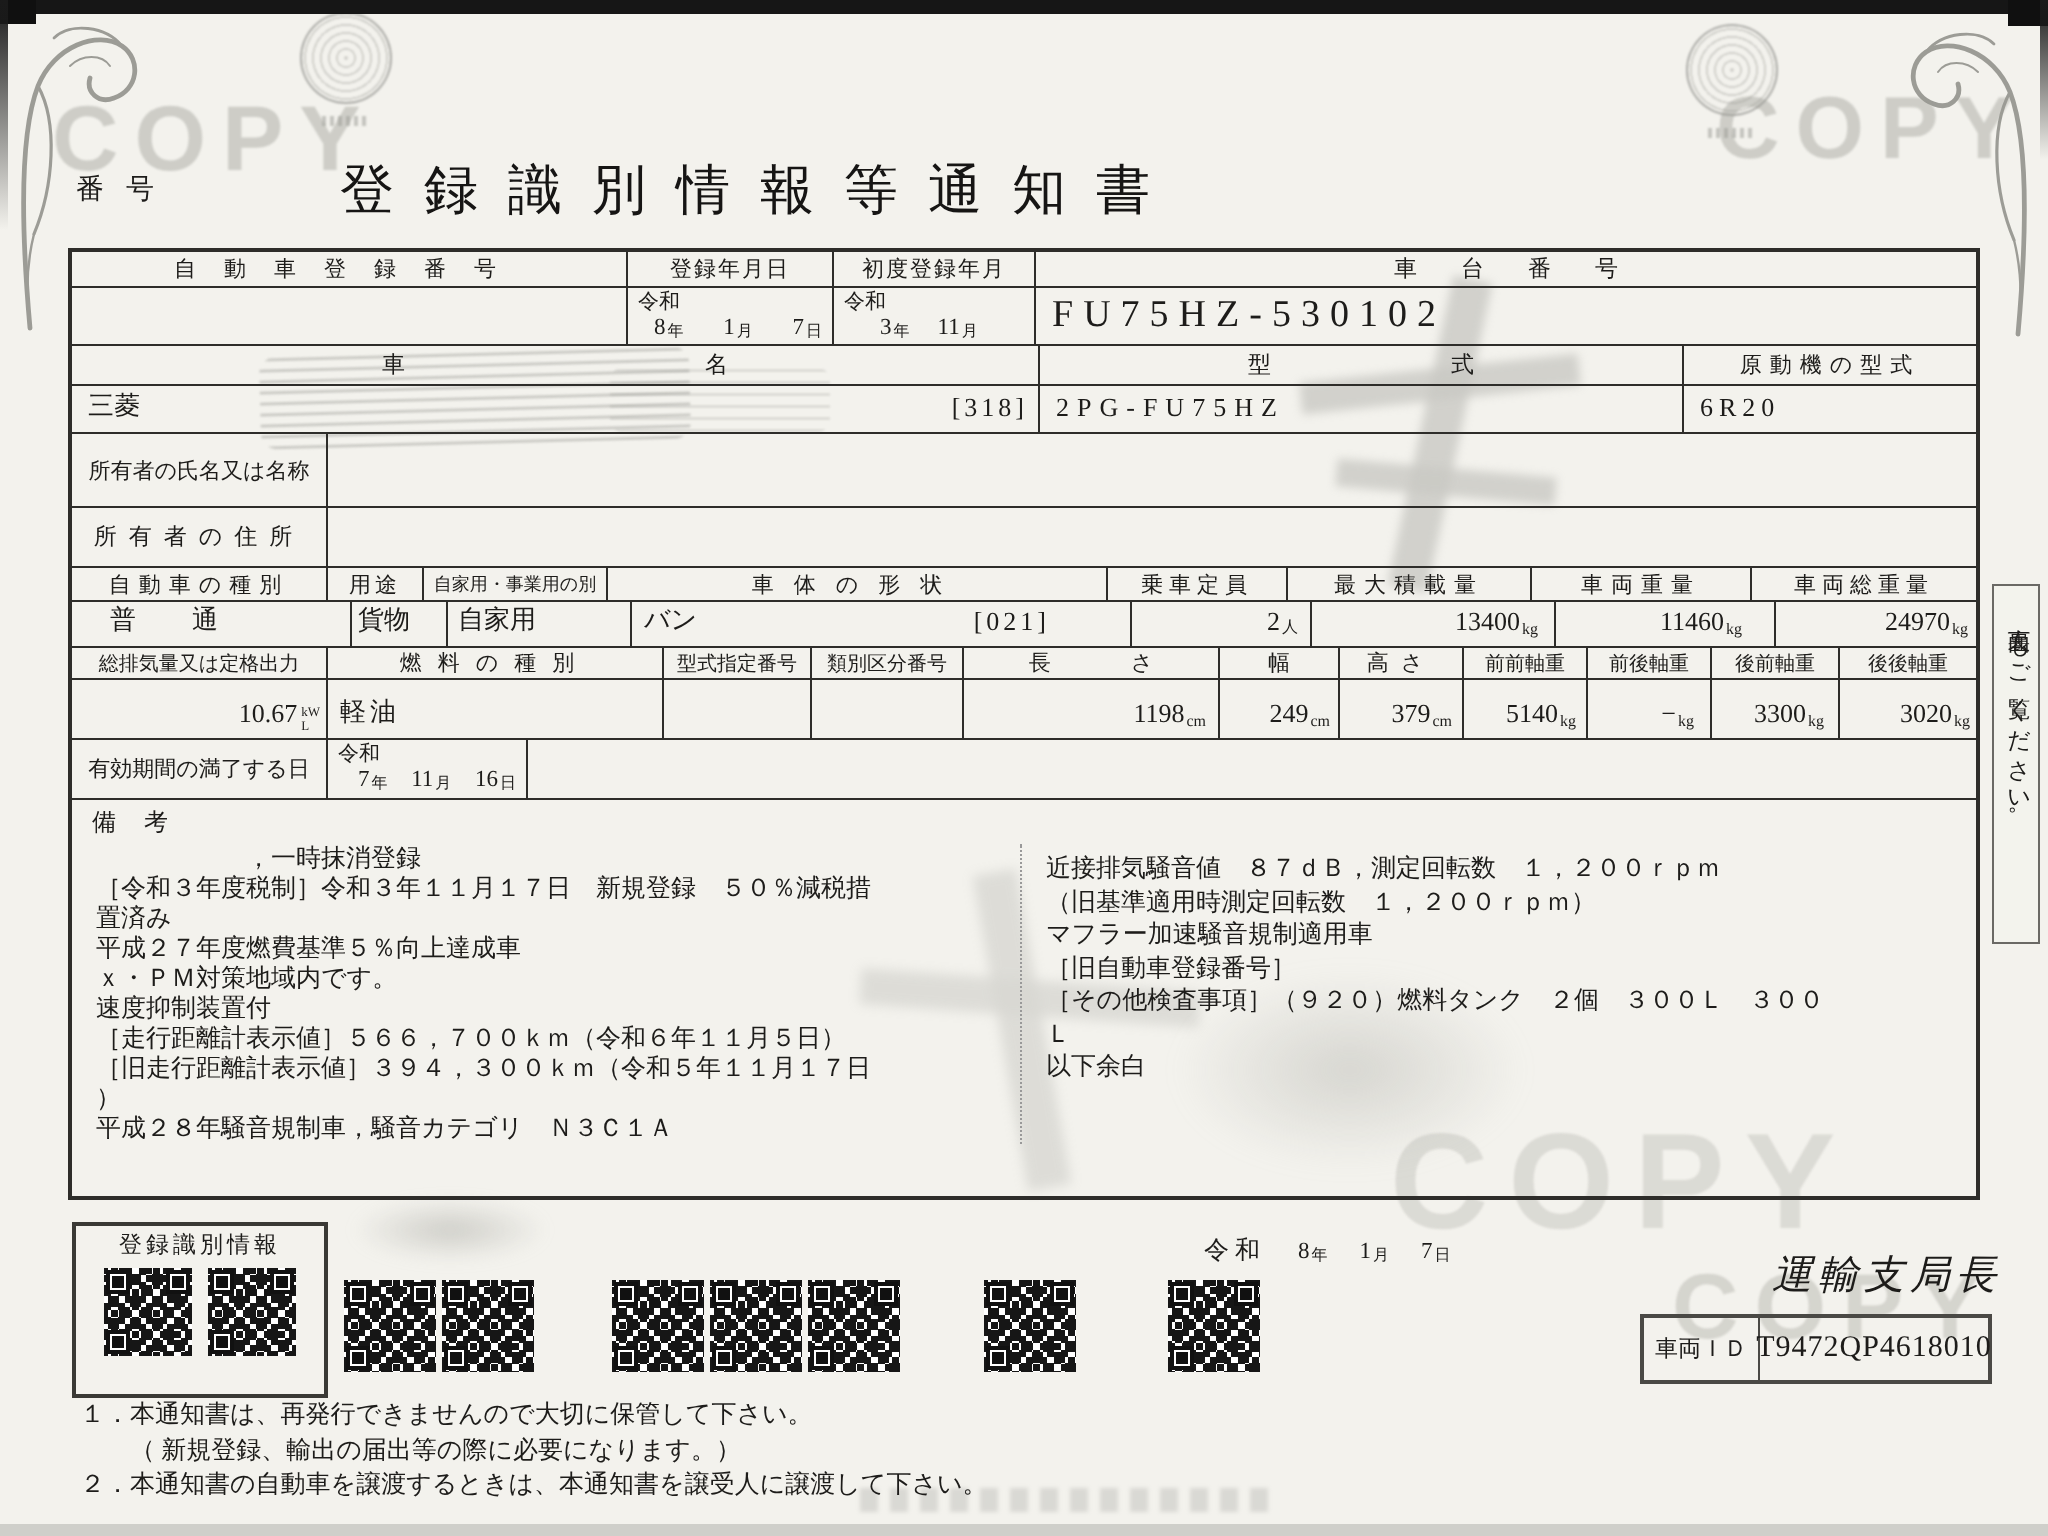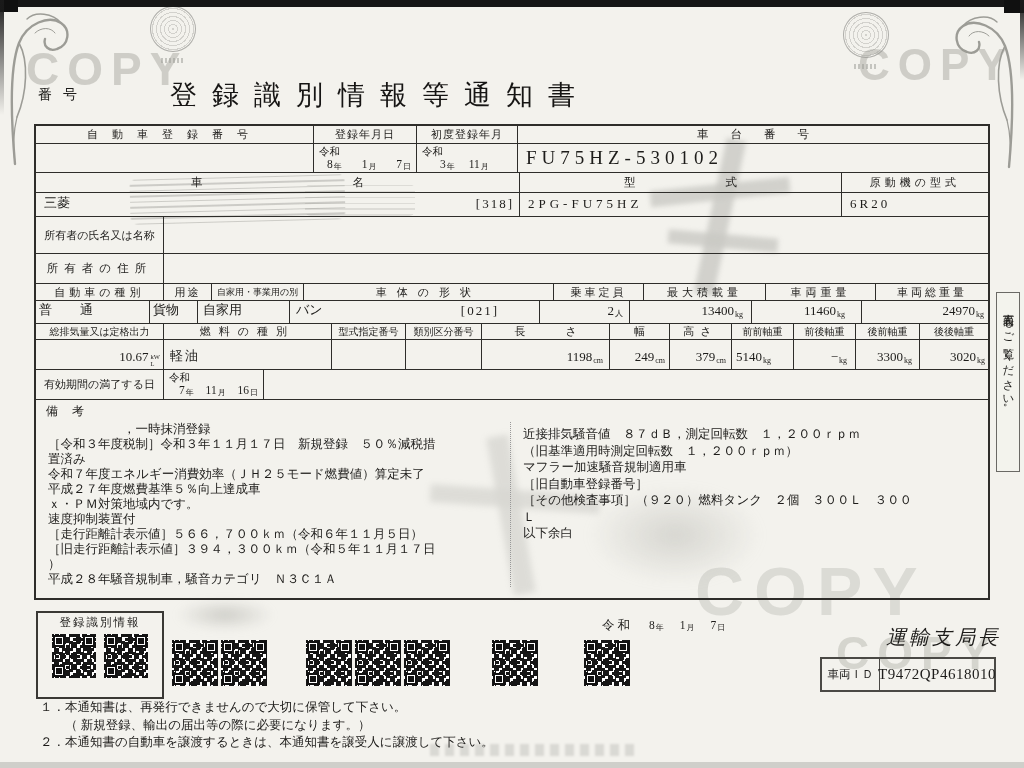--- a/index.html
+++ b/index.html
@@ -226,21 +226,21 @@
       <div class="cell hd ls2" style="width:48px">用途</div>
       <div class="cell hd hd9" style="width:92px">自家用・事業用の別</div>
       <div class="cell hd ls10" style="width:250px">車体の形状</div>
       <div class="cell hd ls3" style="width:90px">乗車定員</div>
       <div class="cell hd ls4" style="width:122px">最大積載量</div>
       <div class="cell hd ls4" style="width:110px">車両重量</div>
       <div class="cell hd ls3 nor" style="flex:1">車両総重量</div>
     </div>
 
     <div class="row" style="height:23px">
-      <div class="cell vcell vleft" style="width:114px; padding-left:3px; letter-spacing:28px">普通</div>
+      <div class="cell vcell vleft" style="width:140px; padding-left:19px; letter-spacing:28px">普通</div>
       <div class="cell vcell vleft" style="width:48px; padding-left:3px">貨物</div>
       <div class="cell vcell vleft" style="width:92px; padding-left:5px">自家用</div>
       <div class="cell vcell" style="width:250px; justify-content:space-between; padding:0 40px 4px 6px">
         <span>バン</span>
         <span style="letter-spacing:2px">[021]</span>
       </div>
       <div class="cell vcell vright" style="width:90px; padding-right:6px">
         <span class="n" style="font-size:13px">2</span>
           <span class="u">人</span>
       </div>
@@ -288,21 +288,21 @@
           <span class="u">cm</span>
       </div>
       <div class="cell vcell vright" style="width:60px; padding-right:4px">
         <span>249</span>
           <span class="u">cm</span>
       </div>
       <div class="cell vcell vright" style="width:62px; padding-right:5px">
         <span>379</span>
           <span class="u">cm</span>
       </div>
-      <div class="cell vcell vright" style="width:62px; padding-right:22px">
+      <div class="cell vcell vright" style="width:62px; padding-right:5px">
         <span>5140</span>
           <span class="u">kg</span>
       </div>
       <div class="cell vcell vright" style="width:62px; padding-right:8px">
         <span>−</span>
           <span class="u">kg</span>
       </div>
       <div class="cell vcell vright" style="width:64px; padding-right:7px">
         <span>3300</span>
           <span class="u">kg</span>
@@ -327,21 +327,20 @@
     </div>
 
     <div class="row last" style="height:198px">
       <div class="cell nor" style="width:100%">
         <div class="rlabel">備考</div>
         <div class="rcols">
           <div class="rleft">
             <div>　　　　　　，一時抹消登録</div>
             <div>［令和３年度税制］令和３年１１月１７日　新規登録　５０％減税措</div>
             <div>置済み</div>
-            <div>令和７年度エネルギー消費効率（ＪＨ２５モード燃費値）算定未了</div>
             <div>平成２７年度燃費基準５％向上達成車</div>
             <div>ｘ・ＰＭ対策地域内です。</div>
             <div>速度抑制装置付</div>
             <div>［走行距離計表示値］５６６，７００ｋｍ（令和６年１１月５日）</div>
             <div>［旧走行距離計表示値］３９４，３００ｋｍ（令和５年１１月１７日</div>
             <div>）</div>
             <div>平成２８年騒音規制車，騒音カテゴリ　Ｎ３Ｃ１Ａ</div>
           </div>
           <div class="rright">
             <div>近接排気騒音値　８７ｄＢ，測定回転数　１，２００ｒｐｍ</div>

